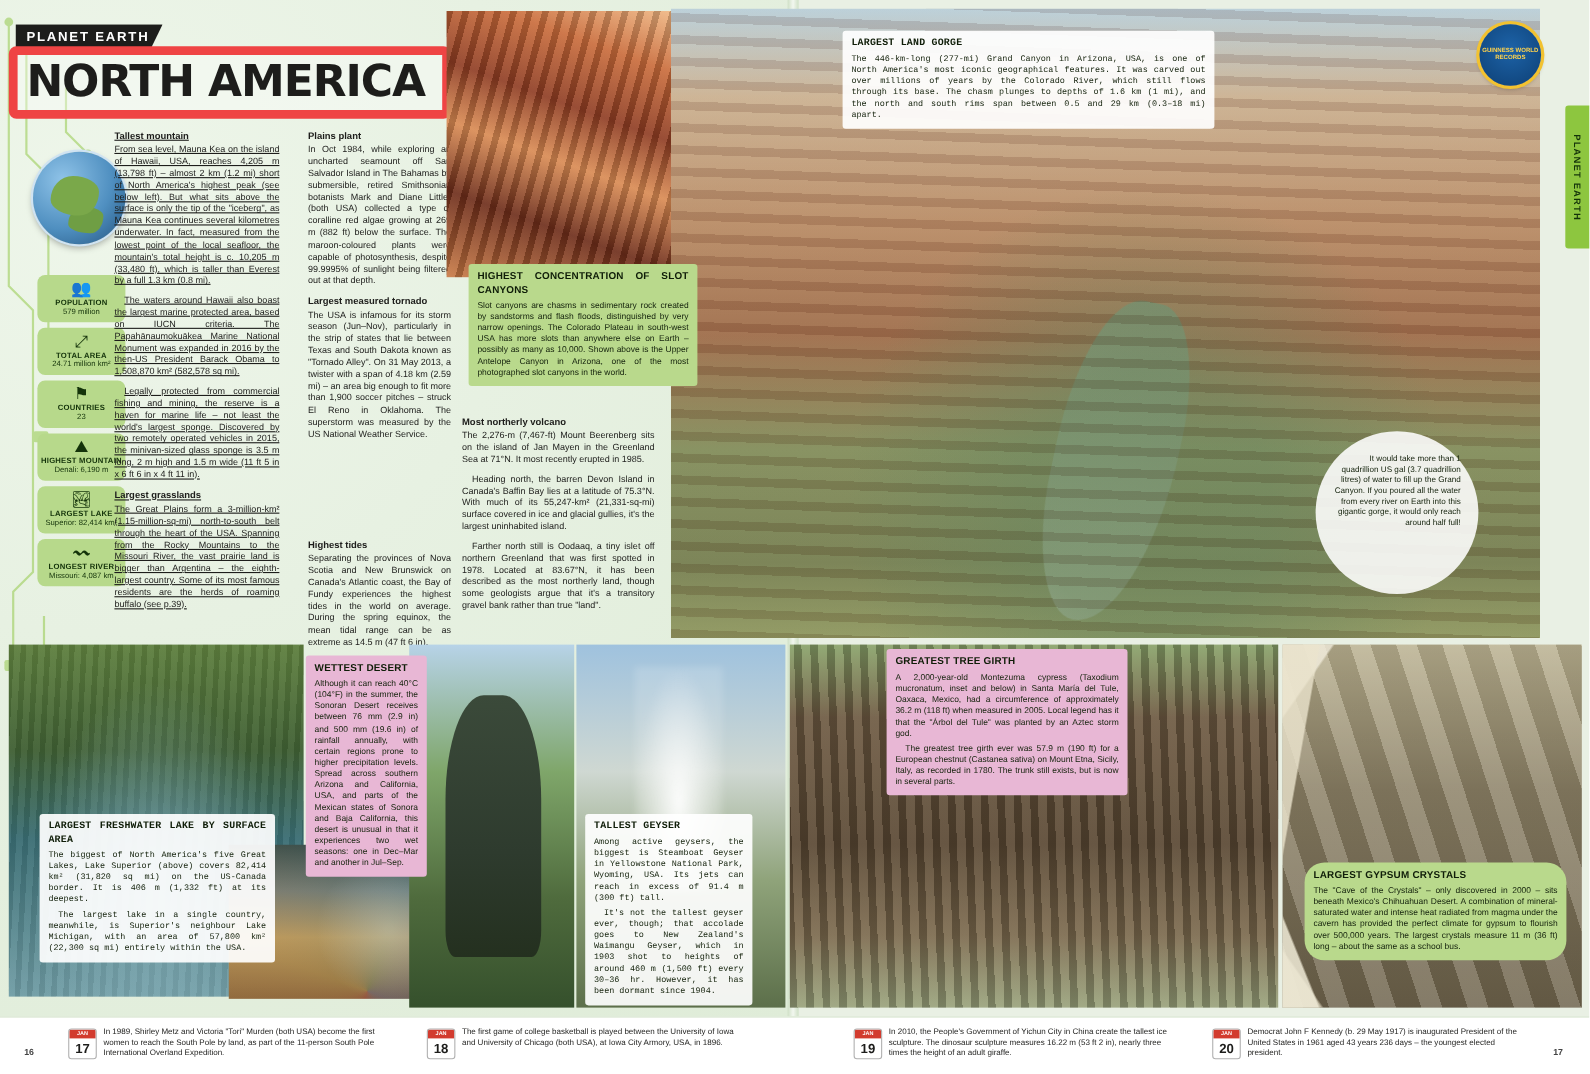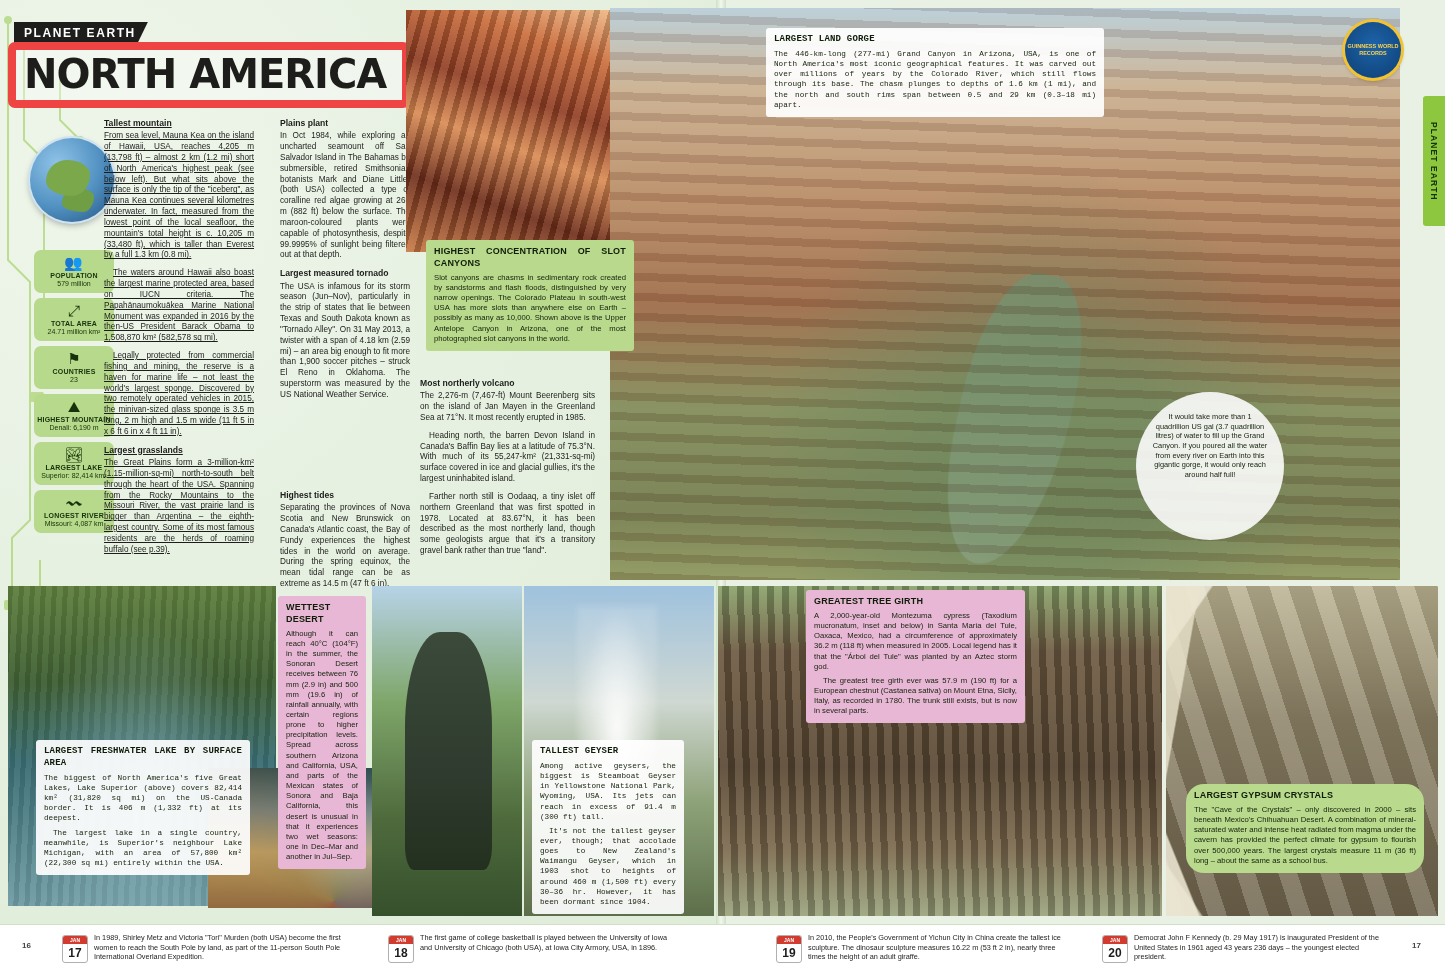--- a/index.html
+++ b/index.html
@@ -186,30 +186,30 @@
   .callout h5 {
     margin:0 0 3px 0; font-size:9px; font-weight:bold; letter-spacing:.2px; color:#0f1d08;
   }
   .white { background:rgba(255,255,255,.92);font-family:Liberation Mono, monospace; }
   .green { background:#b9d98c; }
   .pink  { background:#e8b7d5; }
 
   #co-gorge { left:766px; top:28px; width:338px; }
   #co-slot { left:426px; top:240px; width:208px; background:#b9d98c; }
   #co-freshlake { left:36px; top:740px; width:214px; }
-  #co-wettest { left:278px; top:596px; width:88px; }
+  #co-wettest { left:278px; top:596px; width:110px; }
   #co-geyser { left:532px; top:740px; width:152px; }
   #co-tree { left:806px; top:590px; width:219px; }
   #co-gypsum { left:1186px; top:784px; width:238px;border-radius:18px; }
 
   
   .bubble {
-    position:absolute; left:1136px; top:392px; width:148px; height:148px;
+    position:absolute; left:1196px; top:392px; width:148px; height:148px;
     border-radius:50%; background:rgba(255,255,255,.88);
-    padding:20px 16px; font-size:7.4px; line-height:1.3; text-align:center; color:#14220c;
+    padding:20px 16px; font-size:7.4px; line-height:1.3; text-align:right; color:#14220c;
   }
 
   
   .seal {
     position:absolute; right:44px; top:22px; width:56px; height:56px; border-radius:50%;
     background:radial-gradient(circle at 50% 40%, #1d63a8, #0d3f74);
     color:#ffd34d; font-size:5.5px; font-weight:bold; text-align:center;
     display:flex; align-items:center; justify-content:center; line-height:1.25;
     box-shadow:0 0 0 3px #f2c230, 0 2px 5px rgba(0,0,0,.4);
   }
@@ -230,21 +230,21 @@
     border-top:1px solid #cfe0c6;
   }
   .foot-item { position:absolute; top:8px; font-size:7.3px; line-height:1.33; color:#1d1d1b; width:290px; }
   .cal {
     position:absolute; left:0; top:2px; width:26px; height:28px; border-radius:3px;
     background:#fff; border:1px solid #b0b0b0; overflow:hidden; text-align:center;
   }
   .cal .m { background:#d23b2e; color:#fff; font-size:5px; font-weight:bold; line-height:8px; }
   .cal .d { font-size:12px; font-weight:bold; color:#1d1d1b; line-height:19px; }
   .foot-txt { margin-left:32px; display:block; }
-  .pgno { position:absolute; top:16px; font-size:8px; color:#444; font-weight:bold; }
+  .pgno { position:absolute; top:27px; font-size:8px; color:#444; font-weight:bold; }
   #pg-left { left:22px; }
   #pg-right { left:1412px; }
 </style>
 </head>
 <body>
 
 <div class="page">
 
   <div class="left-bg"></div>
   <div class="right-bg"></div>

